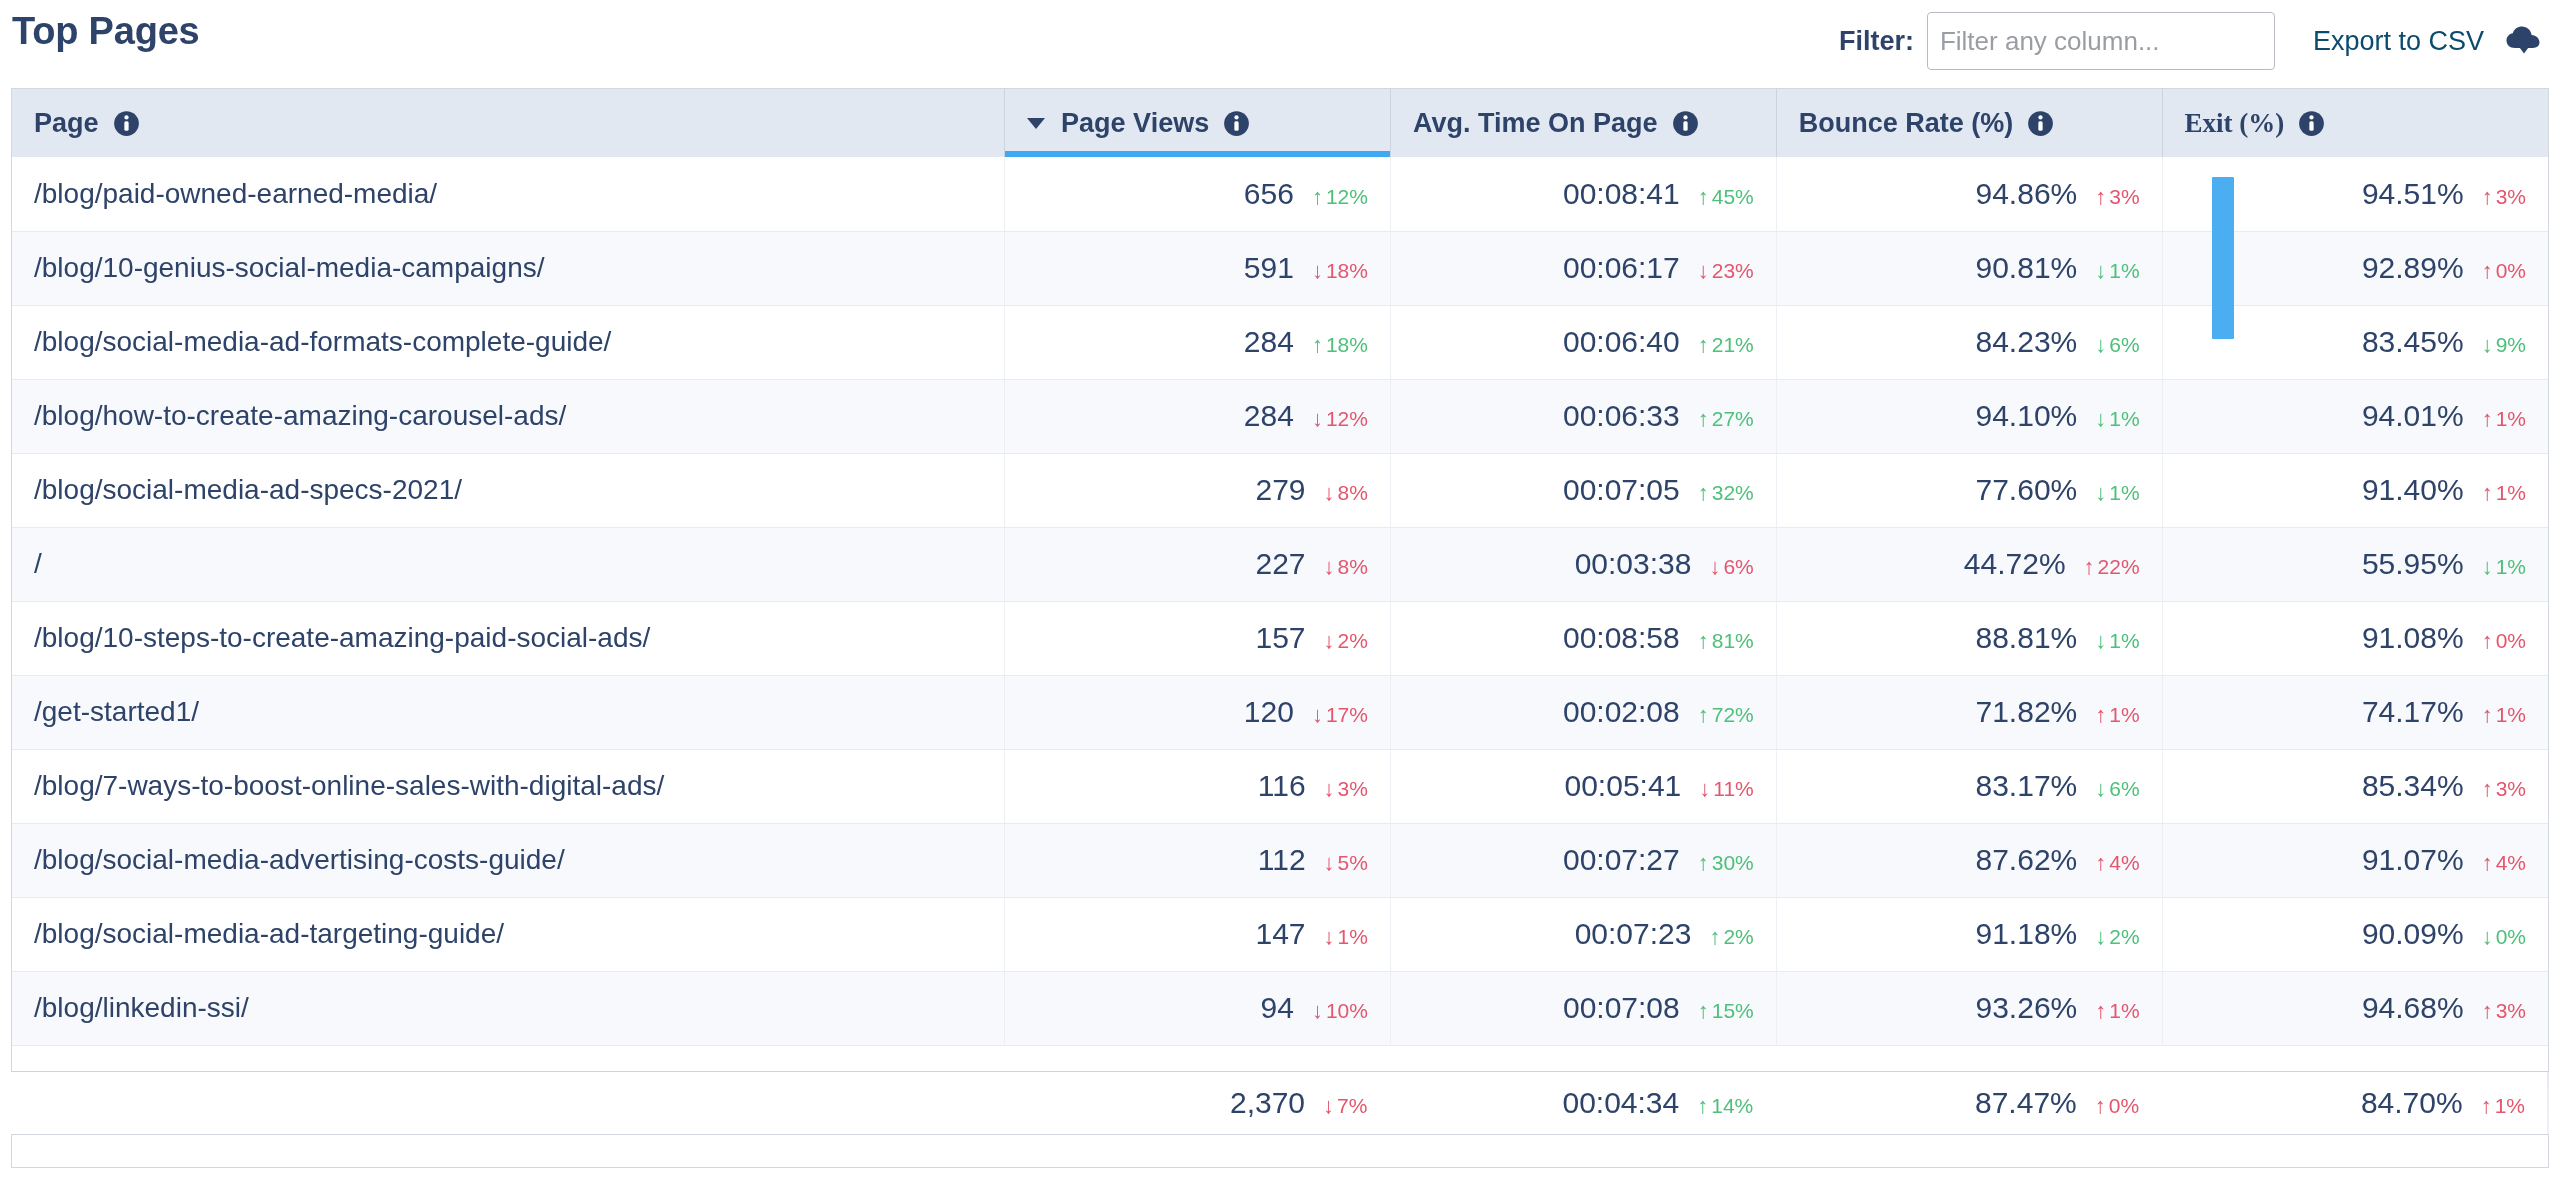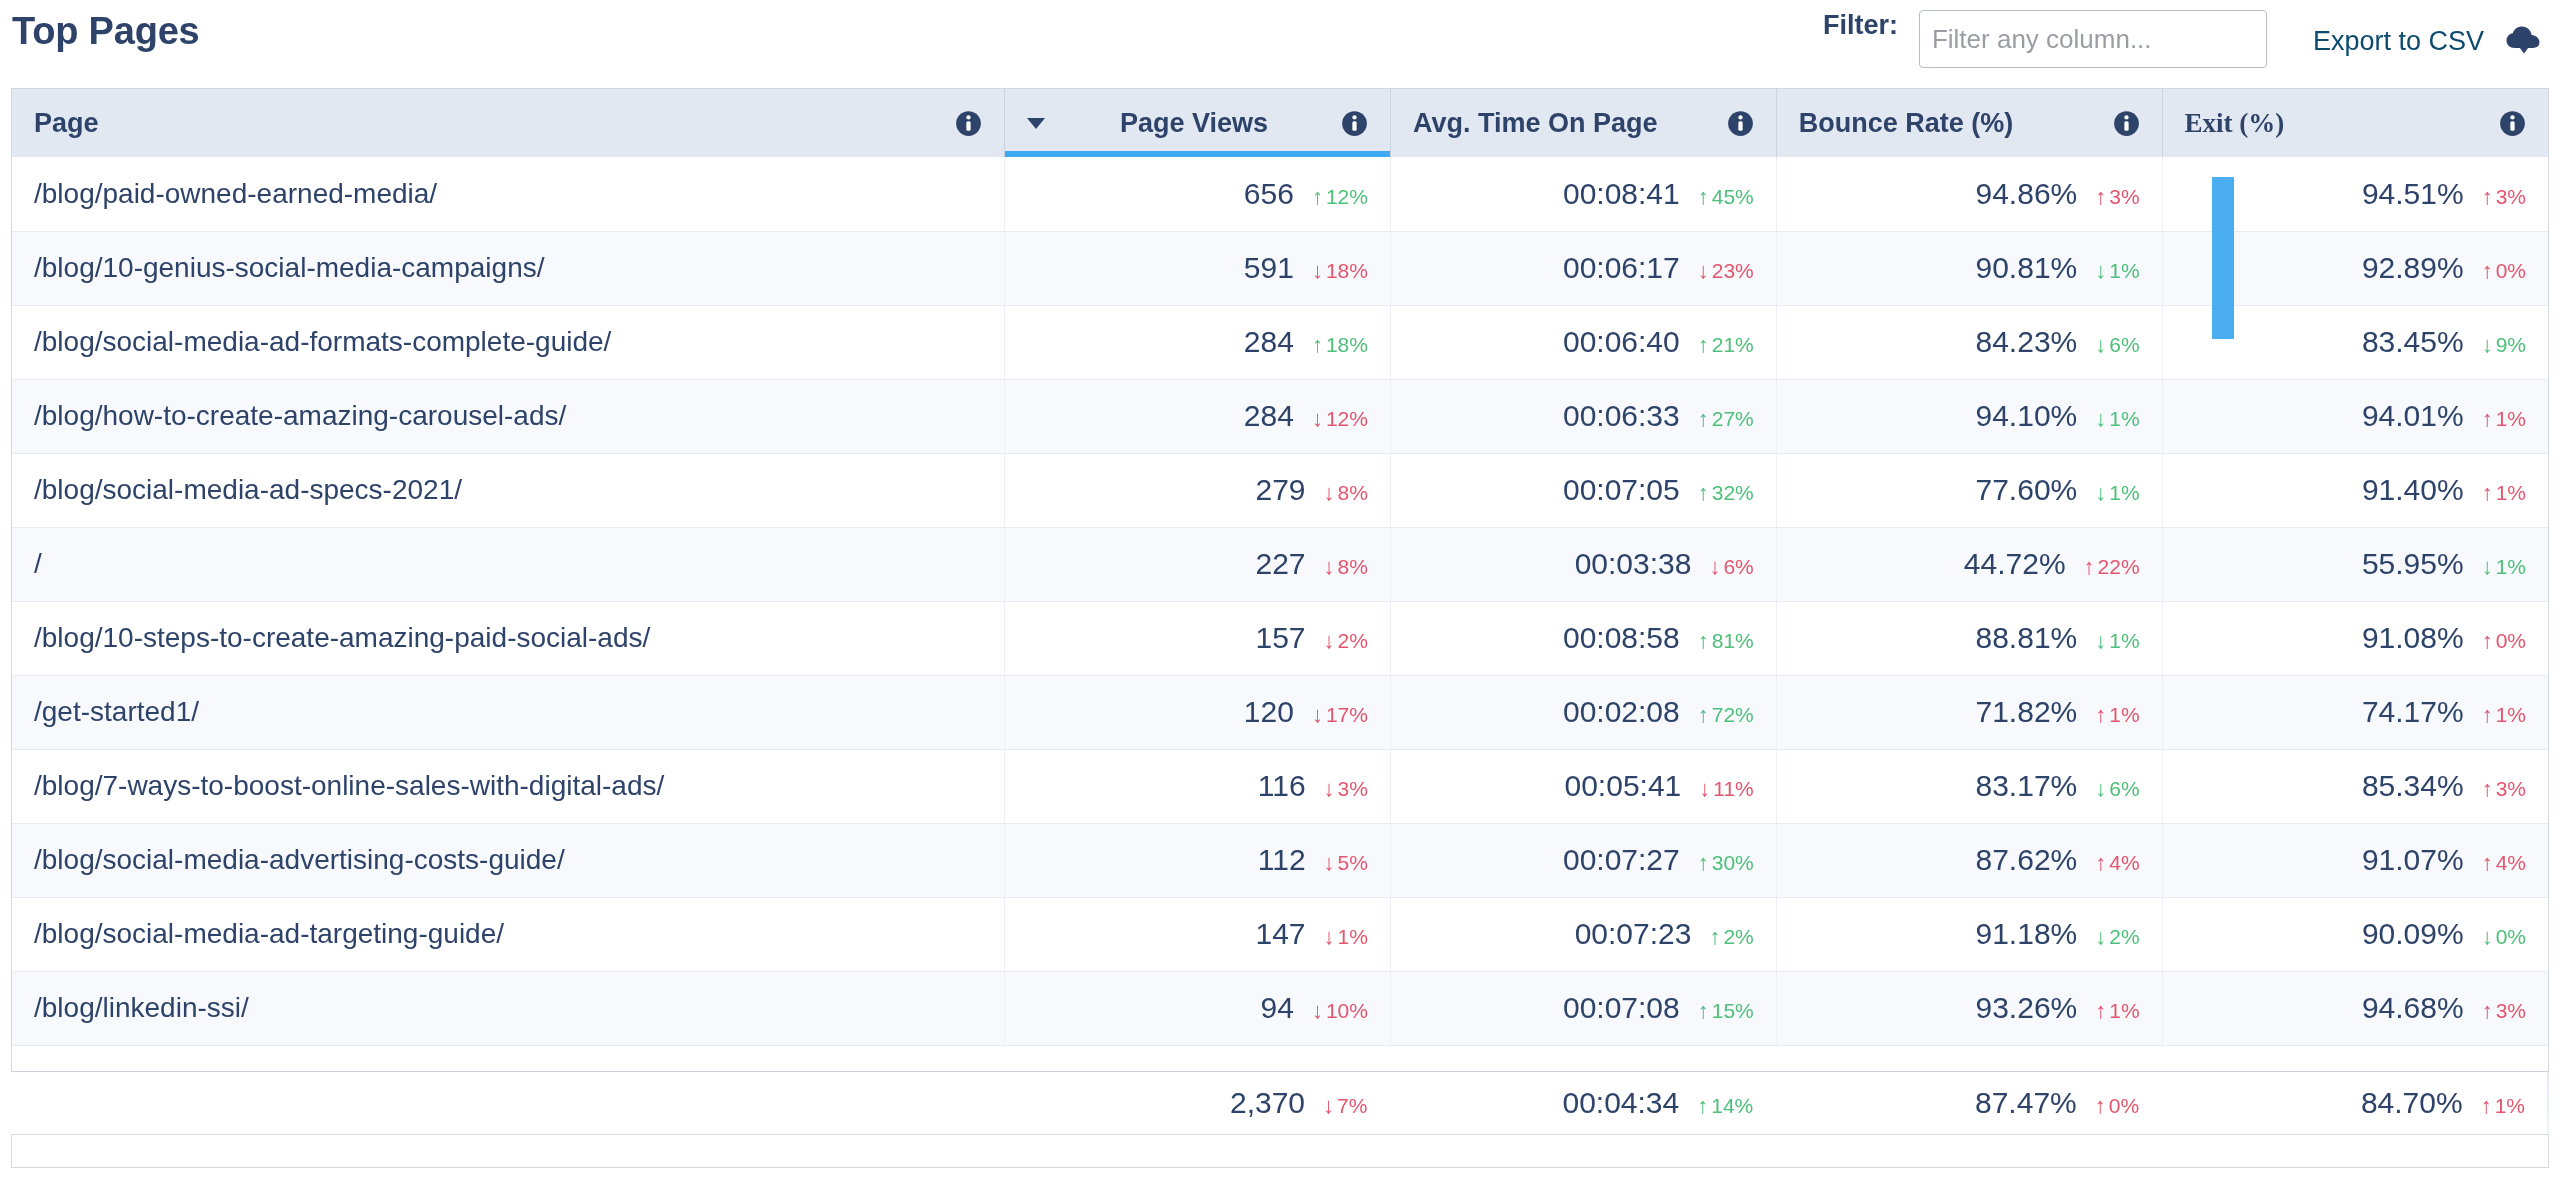--- a/index.html
+++ b/index.html
@@ -16,21 +16,21 @@
   .topbar {
     position: absolute; left: 0; top: 0; width: 2560px; height: 88px;
   }
   .page-title {
     position: absolute; left: 12px; top: 10px;
     font-size: 38px; font-weight: bold; color: #2e4369;
     letter-spacing: -0.2px;
   }
   .filter-group {
     position: absolute; right: 18px; top: 10px;
-    display: flex; gap: 8px;
+    display: flex; align-items: center; gap: 0px;
     height: 62px;
   }
   .filter-label {
     font-size: 27px; font-weight: bold; color: #2e4369;
     margin-right: 13px;
   }
   .filter-input {
     width: 348px; height: 58px;
     border: 1px solid #b8bcc2; border-radius: 4px;
     background: #fff;
@@ -69,21 +69,21 @@
   thead th {
     background: #e2e8f1;
     height: 68px;
     padding: 0 22px;
     text-align: left;
     vertical-align: middle;
     border-right: 1px solid #ccd3de;
     position: relative;
   }
   thead th:last-child { border-right: none; font-family: Liberation Serif, serif; }
-  .th-inner { display: flex; align-items: center; gap: 14px; white-space: nowrap; justify-content: space-between; }
+  .th-inner { display: flex; align-items: center; gap: 14px; white-space: nowrap; }
   .th-label { font-size: 27px; font-weight: bold; color: #2e4369; }
   .sort-caret {
     width: 0; height: 0; margin-right: 2px; flex: 0 0 auto;
     border-left: 9px solid transparent;
     border-right: 9px solid transparent;
     border-top: 11px solid #2e4369;
   }
   .info-icon { width: 27px; height: 27px; flex: 0 0 auto; display: block; }
   th.sorted::after {
     content: ""; position: absolute; left: 0; right: 0; bottom: 0;

